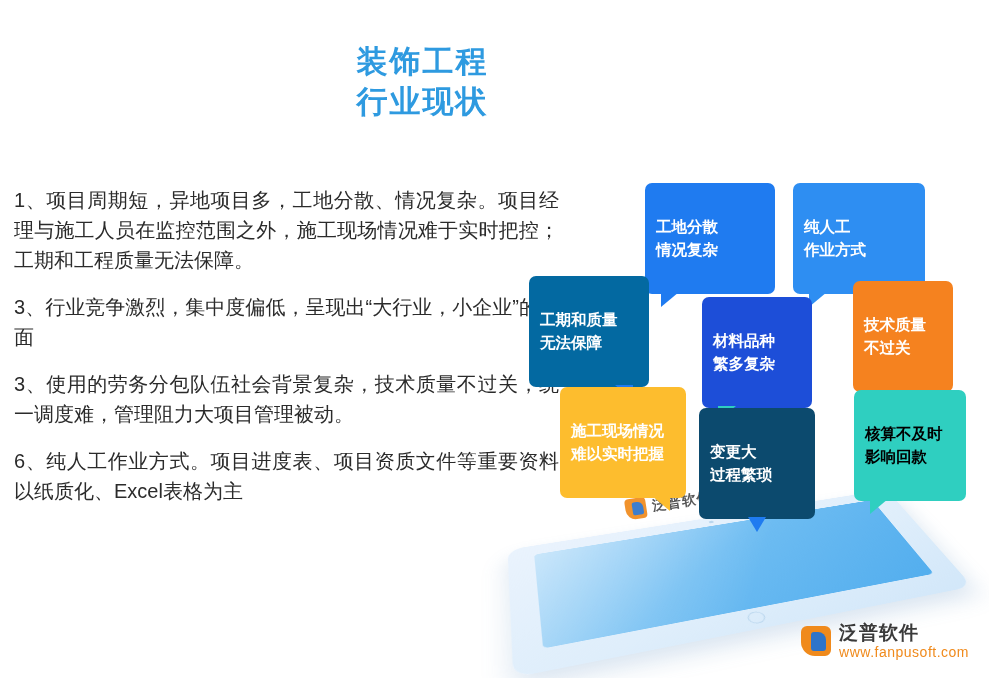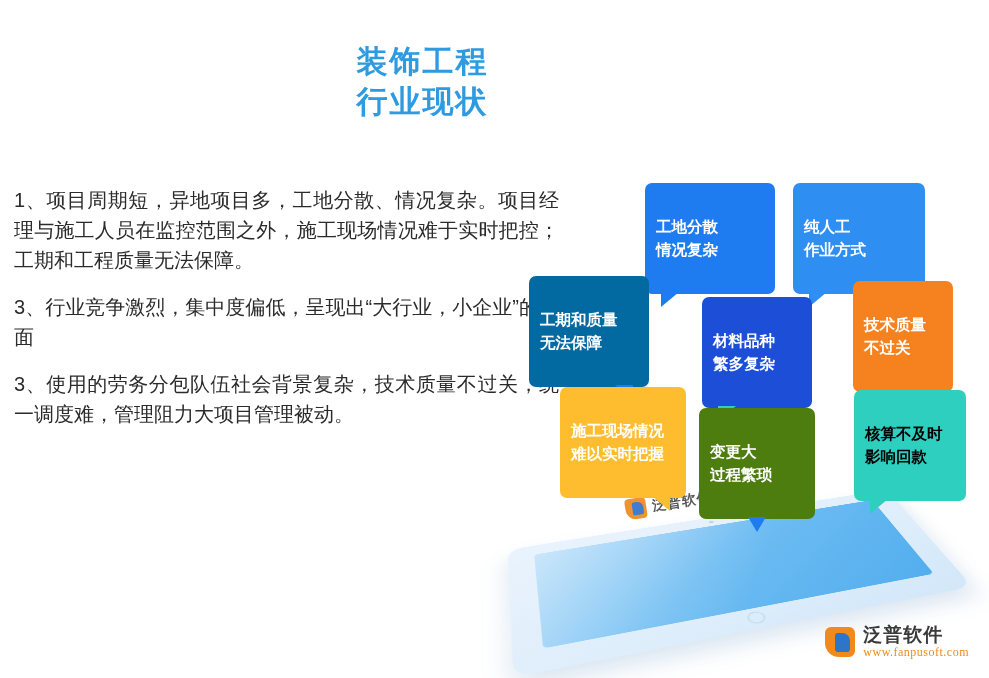--- a/index.html
+++ b/index.html
@@ -193,21 +193,21 @@
     border-top: 15px solid currentColor;
   }
 
   
   #bubble-0 { left: 645px; top: 183px; width: 130px; background: #1f7bf0; }
   #bubble-1 { left: 793px; top: 183px; width: 132px; background: #2e8ef2; }
   #bubble-2 { left: 529px; top: 276px; width: 120px; background: #0369a1; }
   #bubble-3 { left: 702px; top: 297px; width: 110px; background: #1d4ed8; }
   #bubble-4 { left: 853px; top: 281px; width: 100px;  background: #f5821f; }
   #bubble-5 { left: 560px; top: 387px; width: 126px; background: #fdbd2e; }
-  #bubble-6 { left: 699px; top: 408px; width: 116px; background: #4d7c0f; }
+  #bubble-6 { left: 699px; top: 408px; width: 116px; background: #0c4a6e; }
   #bubble-7 { left: 854px; top: 390px; width: 112px; background: #2fcfc0; }
 
   
   .brand {
     position: absolute;
     right: 20px;
     bottom: 18px;
     display: flex;
     align-items: center;
     gap: 8px;
@@ -230,40 +230,40 @@
     flex-direction: column;
     line-height: 1.15;
   }
   .brand-zh {
     font-size: 19px;
     font-weight: bold;
     color: #3a3a3a;
     letter-spacing: 1px;
   }
   .brand-en {
-    font-size: 12px;
+    font-size: 14px;
     color: #f08a1c;
     letter-spacing: 0.5px;
-    font-family: Liberation Serif, serif;
   }
 </style>
 </head>
 <body>
 
 <div class="page">
 
   <div class="title-block">
     <span class="title-line">装饰工程</span>
     <span class="title-line">行业现状</span>
   </div>
 
   <div class="text-column">
     <p class="para">1、项目周期短，异地项目多，工地分散、情况复杂。项目经理与施工人员在监控范围之外，施工现场情况难于实时把控；工期和工程质量无法保障。</p>
     <p class="para">3、行业竞争激烈，集中度偏低，呈现出“大行业，小企业”的局面</p>
     <p class="para">3、使用的劳务分包队伍社会背景复杂，技术质量不过关，统一调度难，管理阻力大项目管理被动。</p>
+    <p class="para">6、纯人工作业方式。项目进度表、项目资质文件等重要资料以纸质化、Excel表格为主</p>
   </div>
 
   <div class="tablet-wrap">
     <div class="tablet-body">
       <div class="tablet-cam"></div>
       <div class="tablet-screen"></div>
       <div class="tablet-home"></div>
     </div>
     <div class="tablet-logo">
       <span class="logo-mark">

